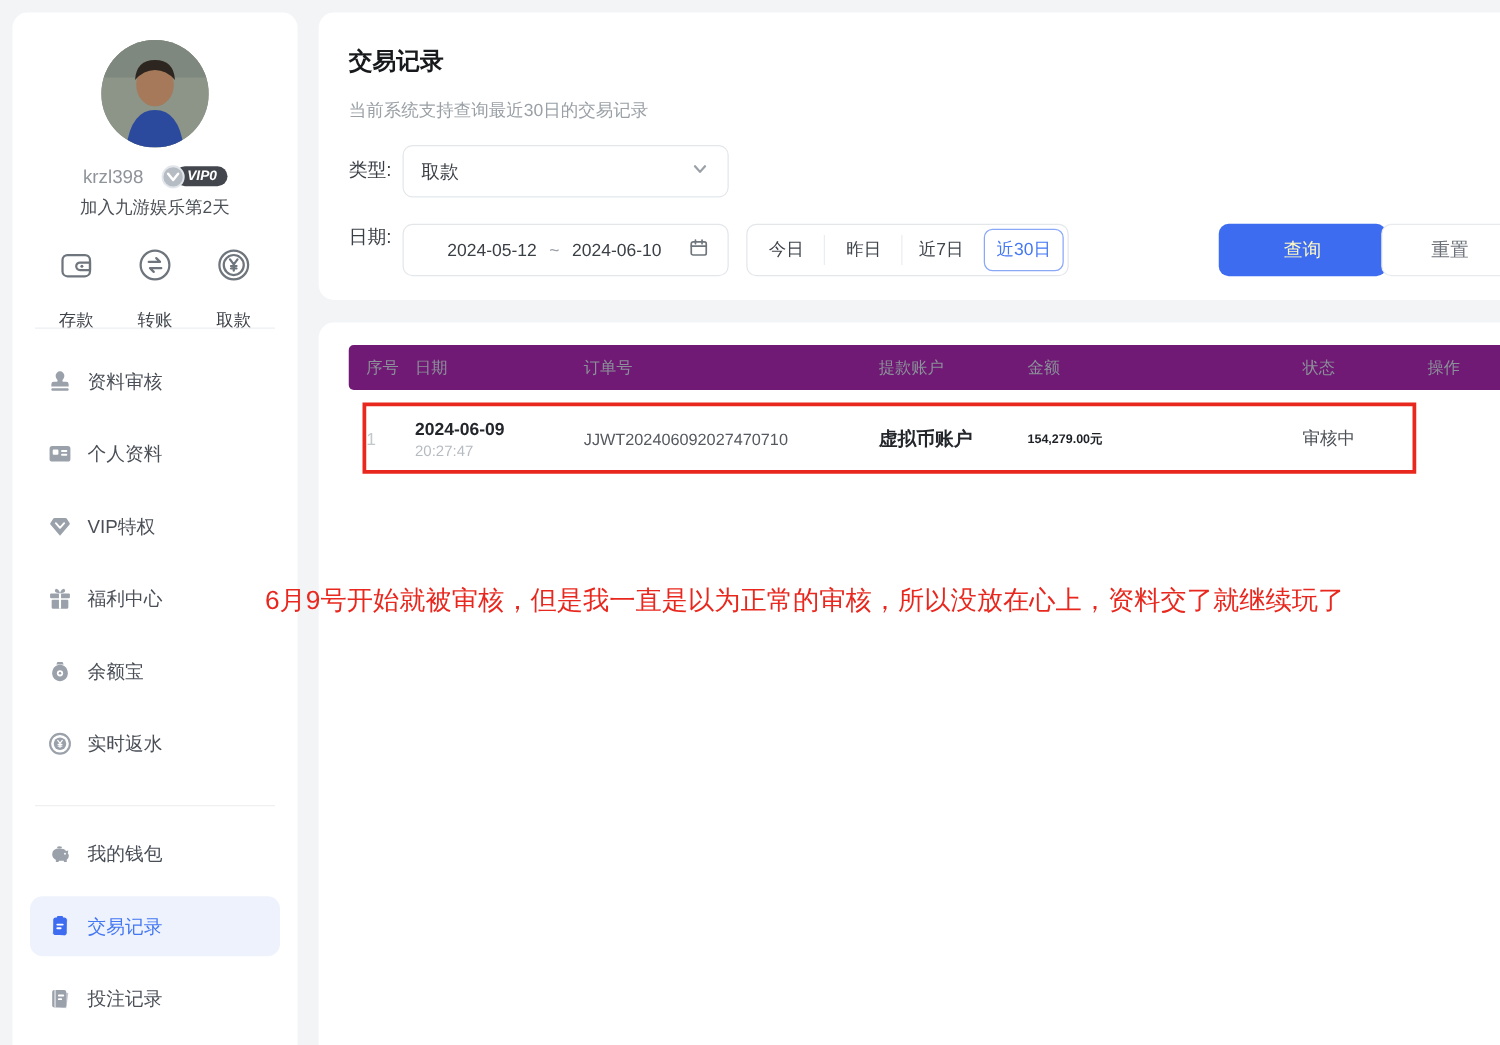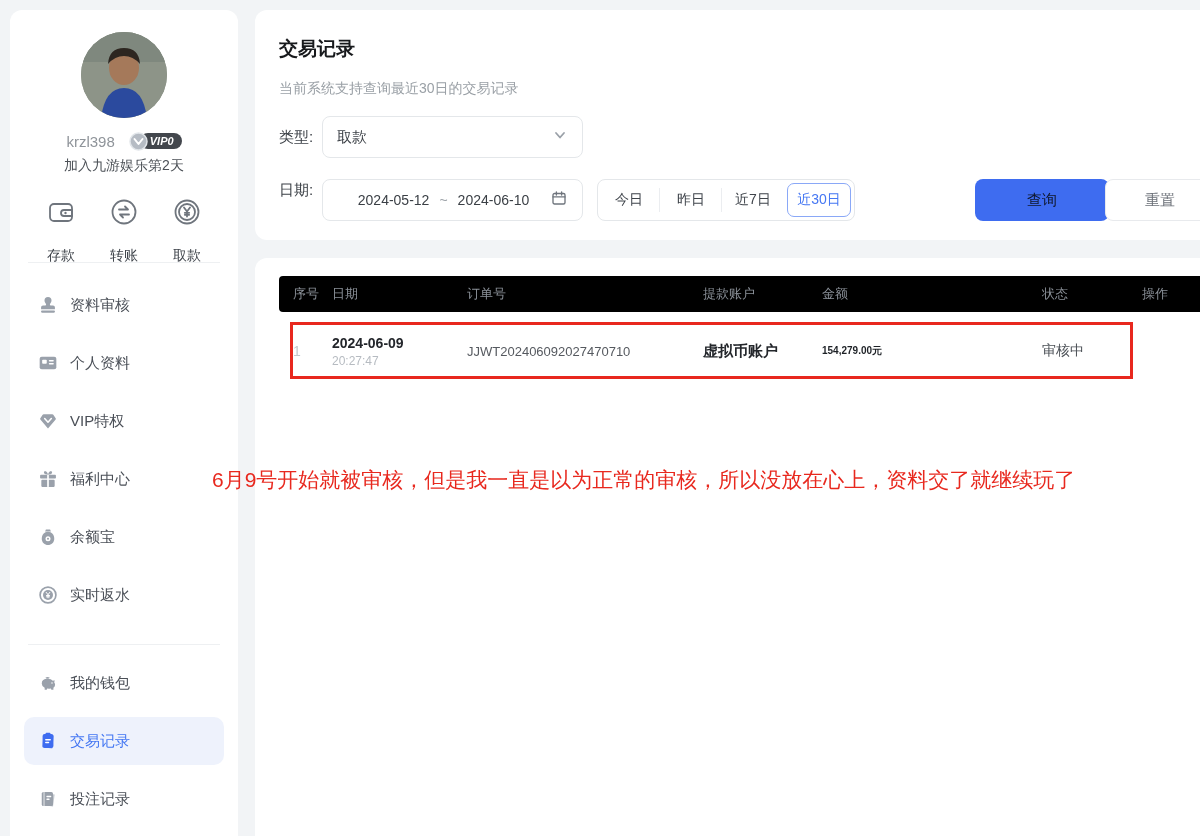--- a/index.html
+++ b/index.html
@@ -54,28 +54,28 @@
   .quick-group { position:absolute; left:342px; top:169px; width:258px; height:42px;
     border:1px solid #e4e7ea; border-radius:8px; background:#fff; display:flex; align-items:stretch; }
   .quick-item { flex:1; display:flex; align-items:center; justify-content:center;
     font-size:14px; color:#3f444b; cursor:pointer; position:relative; }
   .quick-item.sep::after { content:""; position:absolute; right:0; top:8px; bottom:8px;
     width:1px; background:#ebedf0; }
   .quick-item.active { margin:3px; border:1px solid #8aa8f7; border-radius:7px; color:#4577f3; }
 
   .btn { position:absolute; top:169px; height:42px; border-radius:8px; font-size:15px;
     display:flex; align-items:center; justify-content:center; cursor:pointer; }
-  .btn-query { left:720px; width:134px; background:#3e6cf0; color:#0f172a; }
+  .btn-query { left:720px; width:134px; background:#3e6cf0; color:#fef9c3; }
   .btn-reset { left:850px; width:110px; background:#fff; border:1px solid #e8eaed; color:#6b7078; }
 
   
   .tbl-grid { display:grid; grid-template-columns:39px 135px 236px 119px 220px 100px 1fr;
     align-items:center; padding-left:14px; }
   .tbl-header { position:absolute; left:24px; right:0; top:18px; height:36px;
-    background:#000000; border-radius:4px 0 0 4px; color:#8b9199; font-size:13px; }
+    background:#701a75; border-radius:4px 0 0 4px; color:#8b9199; font-size:13px; }
   .tbl-row { position:absolute; left:24px; right:0; top:54px; height:78px; background:#fff; }
   .cell-index { color:#c3c8cd; font-size:14px; }
   .cell-date-main { font-size:14px; font-weight:600; color:#23262b; }
   .cell-date-time { font-size:12px; color:#b6bbc1; margin-top:3px; }
   .cell-order { font-size:13px; color:#55595f; }
   .cell-account { font-size:15px; font-weight:600; color:#23262b; }
   .cell-amount { font-size:10px; font-weight:700; color:#1d2126; }
   .cell-status { font-size:14px; color:#4a4f55; }
 
   

